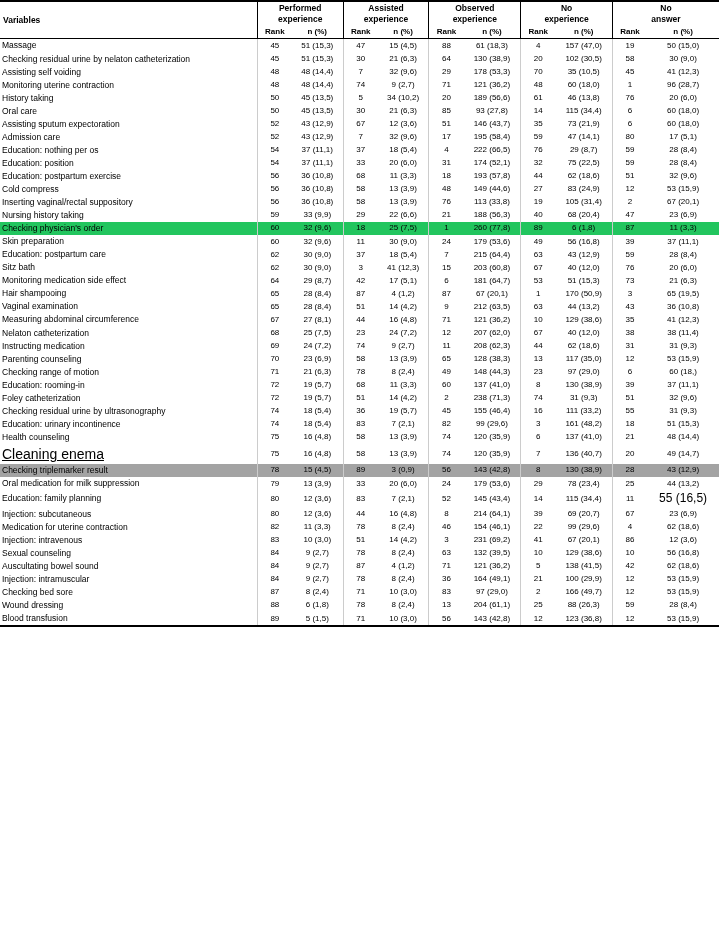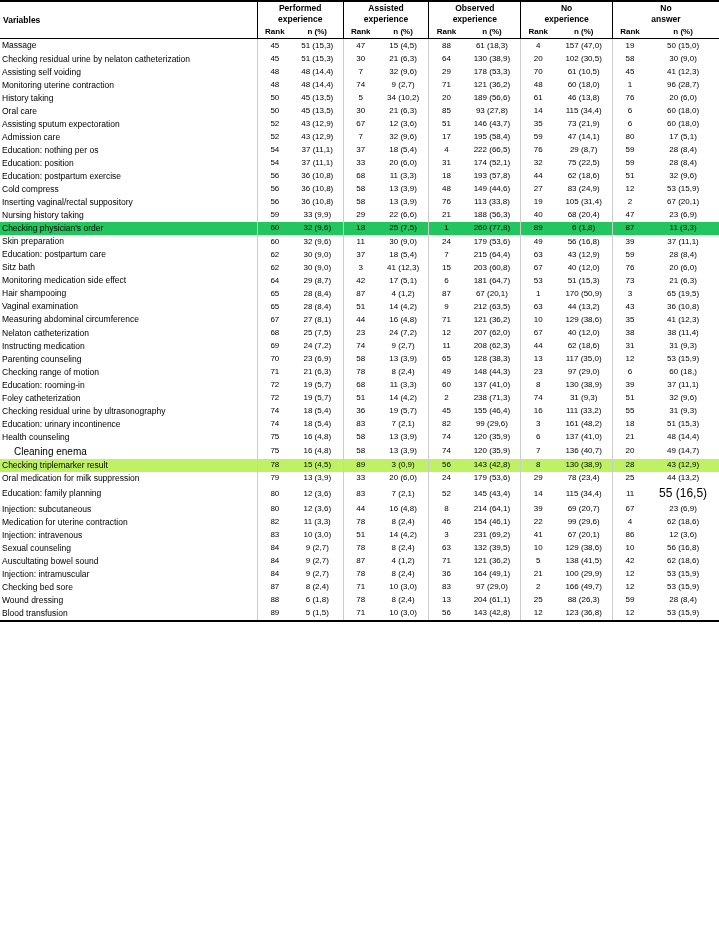--- a/index.html
+++ b/index.html
@@ -91,21 +91,21 @@
       </tr>
       <tr style="background-color: rgb(255, 255, 255);">
         <td class="var-col" style="font-size: 8.5px; padding-left: 2px;">Assisting self voiding</td>
         <td style="font-size: 8px; border-left: 1px solid rgb(204, 204, 204);">48</td>
         <td style="font-size: 8px;">48 (14,4)</td>
         <td style="font-size: 8px; border-left: 1px solid rgb(204, 204, 204);">7</td>
         <td style="font-size: 8px;">32 (9,6)</td>
         <td style="font-size: 8px; border-left: 1px solid rgb(204, 204, 204);">29</td>
         <td style="font-size: 8px;">178 (53,3)</td>
         <td style="font-size: 8px; border-left: 1px solid rgb(204, 204, 204);">70</td>
-        <td style="font-size: 8px;">61 (10,5)</td>
+        <td style="font-size: 8px;">35 (10,5)</td>
         <td style="font-size: 8px; border-left: 1px solid rgb(204, 204, 204);">45</td>
         <td style="font-size: 8px;">41 (12,3)</td>
       </tr>
       <tr style="background-color: rgb(249, 249, 249);">
         <td class="var-col" style="font-size: 8.5px; padding-left: 2px;">Monitoring uterine contraction</td>
         <td style="font-size: 8px; border-left: 1px solid rgb(204, 204, 204);">48</td>
         <td style="font-size: 8px;">48 (14,4)</td>
         <td style="font-size: 8px; border-left: 1px solid rgb(204, 204, 204);">74</td>
         <td style="font-size: 8px;">9 (2,7)</td>
         <td style="font-size: 8px; border-left: 1px solid rgb(204, 204, 204);">71</td>
@@ -460,33 +460,33 @@
         <td style="font-size: 8px; border-left: 1px solid rgb(204, 204, 204);">58</td>
         <td style="font-size: 8px;">13 (3,9)</td>
         <td style="font-size: 8px; border-left: 1px solid rgb(204, 204, 204);">74</td>
         <td style="font-size: 8px;">120 (35,9)</td>
         <td style="font-size: 8px; border-left: 1px solid rgb(204, 204, 204);">6</td>
         <td style="font-size: 8px;">137 (41,0)</td>
         <td style="font-size: 8px; border-left: 1px solid rgb(204, 204, 204);">21</td>
         <td style="font-size: 8px;">48 (14,4)</td>
       </tr>
       <tr style="background-color: rgb(249, 249, 249);">
-        <td class="var-col" style="font-size: 10px; padding-left: 14px;">Cleaning enema</td>
+        <td class="var-col" style="font-size: 14px; padding-left: 2px; text-decoration: underline;">Cleaning enema</td>
         <td style="font-size: 8px; border-left: 1px solid rgb(204, 204, 204);">75</td>
         <td style="font-size: 8px;">16 (4,8)</td>
         <td style="font-size: 8px; border-left: 1px solid rgb(204, 204, 204);">58</td>
         <td style="font-size: 8px;">13 (3,9)</td>
         <td style="font-size: 8px; border-left: 1px solid rgb(204, 204, 204);">74</td>
         <td style="font-size: 8px;">120 (35,9)</td>
         <td style="font-size: 8px; border-left: 1px solid rgb(204, 204, 204);">7</td>
         <td style="font-size: 8px;">136 (40,7)</td>
         <td style="font-size: 8px; border-left: 1px solid rgb(204, 204, 204);">20</td>
         <td style="font-size: 8px;">49 (14,7)</td>
       </tr>
-      <tr style="background-color: #bef264; margin-left: 10px;">
+      <tr style="background-color: #a3a3a3; margin-left: 10px;">
         <td class="var-col" style="font-size: 8.5px; padding-left: 2px;">Checking triplemarker result</td>
         <td style="font-size: 8px; border-left: 1px solid rgb(204, 204, 204);">78</td>
         <td style="font-size: 8px;">15 (4,5)</td>
         <td style="font-size: 8px; border-left: 1px solid rgb(204, 204, 204);">89</td>
         <td style="font-size: 8px;">3 (0,9)</td>
         <td style="font-size: 8px; border-left: 1px solid rgb(204, 204, 204);">56</td>
         <td style="font-size: 8px;">143 (42,8)</td>
         <td style="font-size: 8px; border-left: 1px solid rgb(204, 204, 204);">8</td>
         <td style="font-size: 8px;">130 (38,9)</td>
         <td style="font-size: 8px; border-left: 1px solid rgb(204, 204, 204);">28</td>

